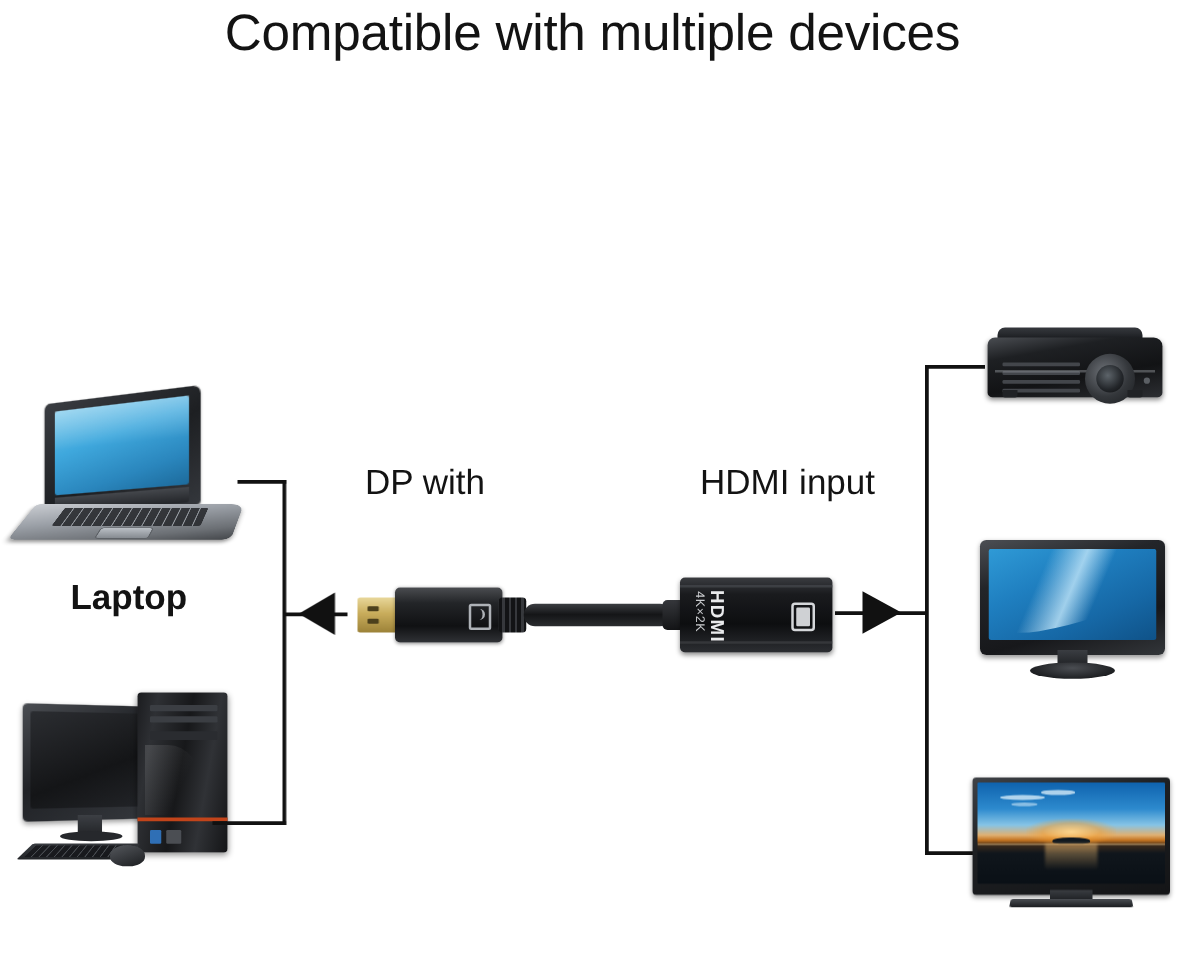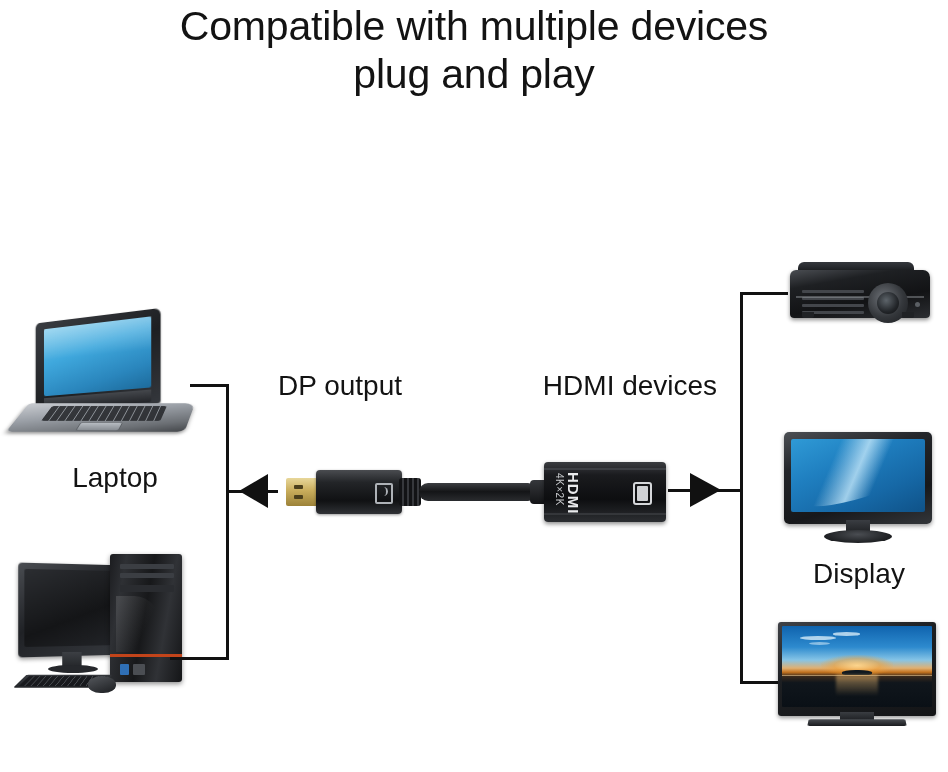--- a/index.html
+++ b/index.html
@@ -529,34 +529,33 @@
     transform: perspective(220px) rotateX(42deg);
   }
 </style>
 </head>
 <body>
 
 <div class="stage">
 
   <div id="title-block">
     <span class="tline">Compatible with multiple devices</span>
-    <span class="tline">plug and play</span>
   </div>
 
   <div id="laptop">
     <div class="lid">
       <div class="screen"></div>
       <div class="lid-chin"></div>
     </div>
     <div class="base">
       <div class="keys"></div>
       <div class="touchpad"></div>
     </div>
   </div>
-  <div class="caption" style="left:20px; top:462px; width:190px;">Laptop</div>
+  <div class="caption" style="left:8px; top:462px; width:190px;font-weight:bold;">Laptop</div>
 
   <div id="host">
     <div class="monitor">
       <div class="m-screen"></div>
     </div>
     <div class="mstand"></div>
     <div class="mbase"></div>
     <div class="tower">
       <div class="bay b1"></div>
       <div class="bay b2"></div>
@@ -569,22 +568,22 @@
     <div class="keyboard"></div>
     <div class="mouse"></div>
   </div>
 
   <div class="line-h" style="left:190px; top:384px; width:39px;"></div>
   <div class="line-v" style="left:226px; top:384px; height:276px;"></div>
   <div class="line-h" style="left:170px; top:657px; width:59px;"></div>
   <div class="line-h" style="left:226px; top:490px; width:52px;"></div>
   <div class="arrow-left" style="left:239px; top:474px;"></div>
 
-  <div class="caption" style="left:250px; top:370px; width:180px;">DP output</div>
-  <div class="caption" style="left:520px; top:370px; width:220px;">HDMI devices</div>
+  <div class="caption" style="left:250px; top:370px; width:180px;">DP with</div>
+  <div class="caption" style="left:520px; top:370px; width:220px;">HDMI input</div>
 
   <div id="adapter">
     <div class="dp-gold">
       <div class="pin p1"></div>
       <div class="pin p2"></div>
     </div>
     <div class="dp-body">
       <div class="dp-logo"></div>
     </div>
     <div class="strain"></div>
@@ -624,21 +623,20 @@
 
   <div id="display">
     <div class="bezel">
       <div class="scr">
         <div class="swoosh"></div>
       </div>
     </div>
     <div class="stand-neck"></div>
     <div class="stand-base"></div>
   </div>
-  <div class="caption" style="left:770px; top:558px; width:178px;">Display</div>
 
   <div id="hdtv">
     <div class="bezel">
       <div class="scr">
         <div class="cloud c1"></div>
         <div class="cloud c2"></div>
         <div class="cloud c3"></div>
         <div class="sunglow"></div>
         <div class="horizon"></div>
         <div class="island"></div>

